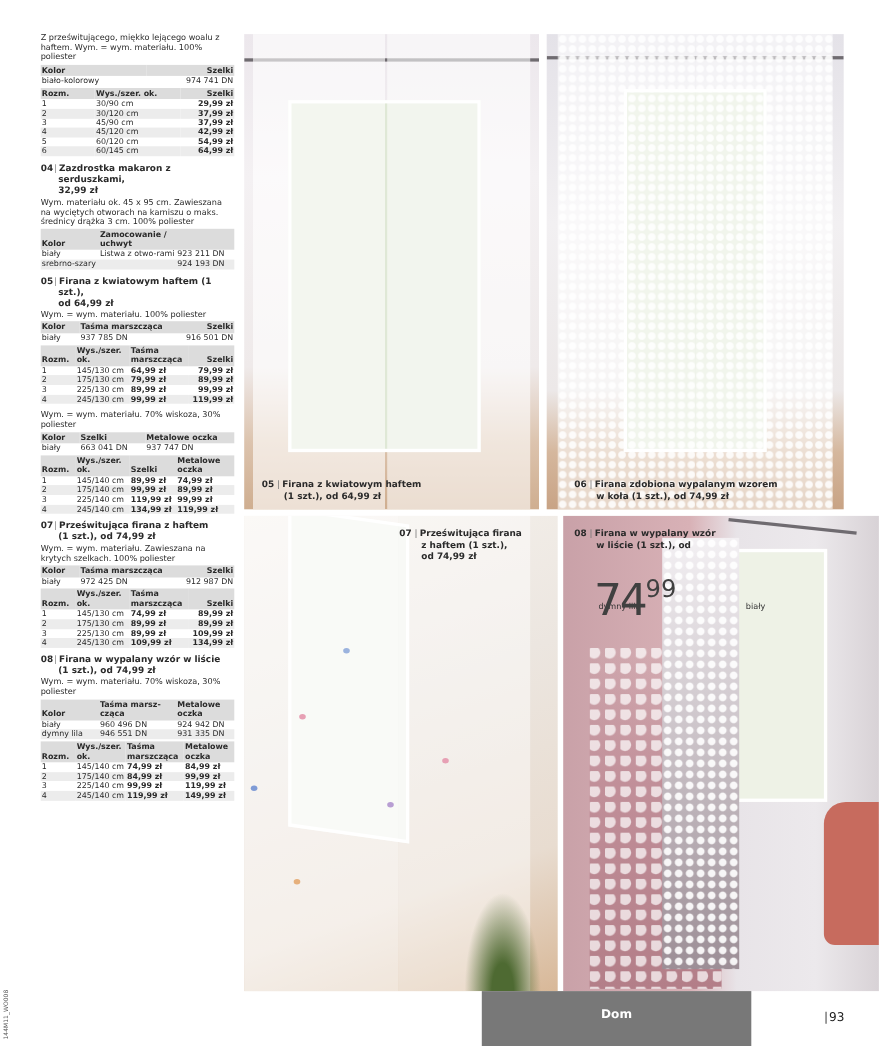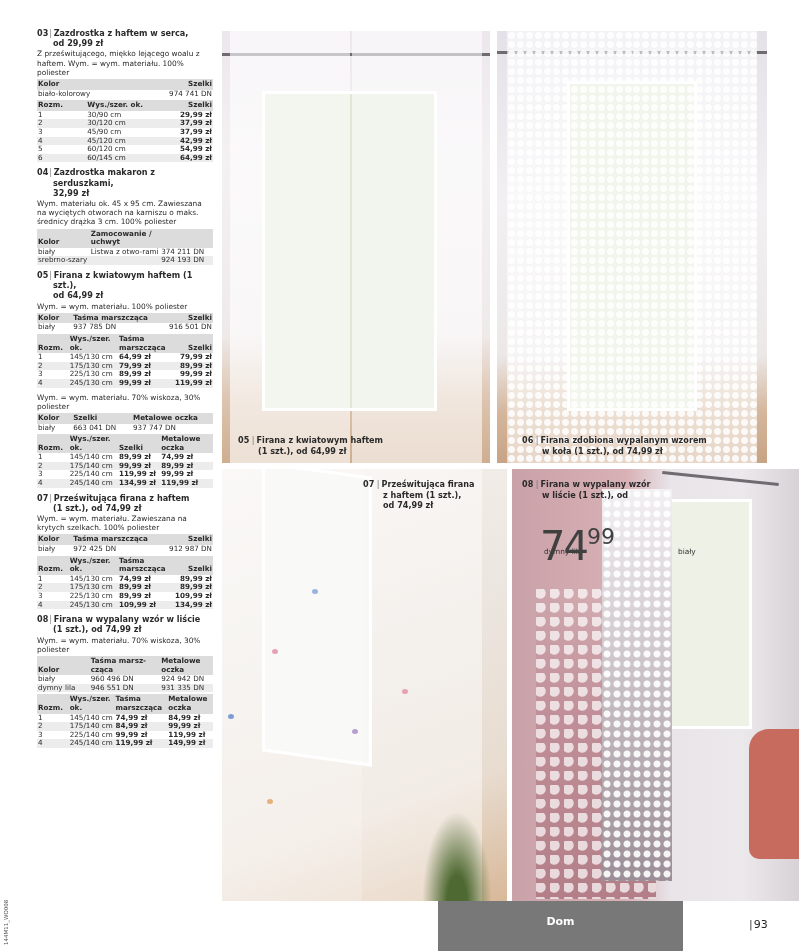--- a/index.html
+++ b/index.html
@@ -40,21 +40,20 @@
 .pagenum{position:absolute;left:749px;top:918px;font-size:11px;color:#222}
 .pagenum .bar{color:#444;margin-right:1px}
 .code{position:absolute;left:3px;top:945px;transform:rotate(-90deg);transform-origin:0 0;font-size:5.5px;color:#555;white-space:nowrap}
 </style>
 </head>
 <body>
 
 <div class="col">
 
   <div class="prod">
-    <div class="ttl"><span class="num">03</span><span class="bar">|</span><span>Zazdrostka z haftem w serca,</span><br><span>od 29,99 zł</span></div>
     <div class="desc">Z prześwitującego, miękko lejącego woalu z haftem. Wym. = wym. materiału. 100% poliester</div>
     <table>
       <tbody>
           <tr>
             <th>Kolor</th>
             <th class="r">Szelki</th>
           </tr>
       <tr>
             <td>biało-kolorowy</td>
             <td class="r">974 741 DN</td>
@@ -108,21 +107,21 @@
     <table>
       <tbody>
           <tr>
             <th style="width:30%">Kolor</th>
             <th style="width:40%">Zamocowanie / uchwyt</th>
             <th></th>
           </tr>
       <tr>
             <td>biały</td>
             <td>Listwa z otwo-rami</td>
-            <td>374 211 DN</td>
+            <td>923 211 DN</td>
           </tr>
       <tr class="alt">
             <td>srebrno-szary</td>
             <td></td>
             <td>924 193 DN</td>
           </tr>
     </tbody>
       </table>
   </div>
 

